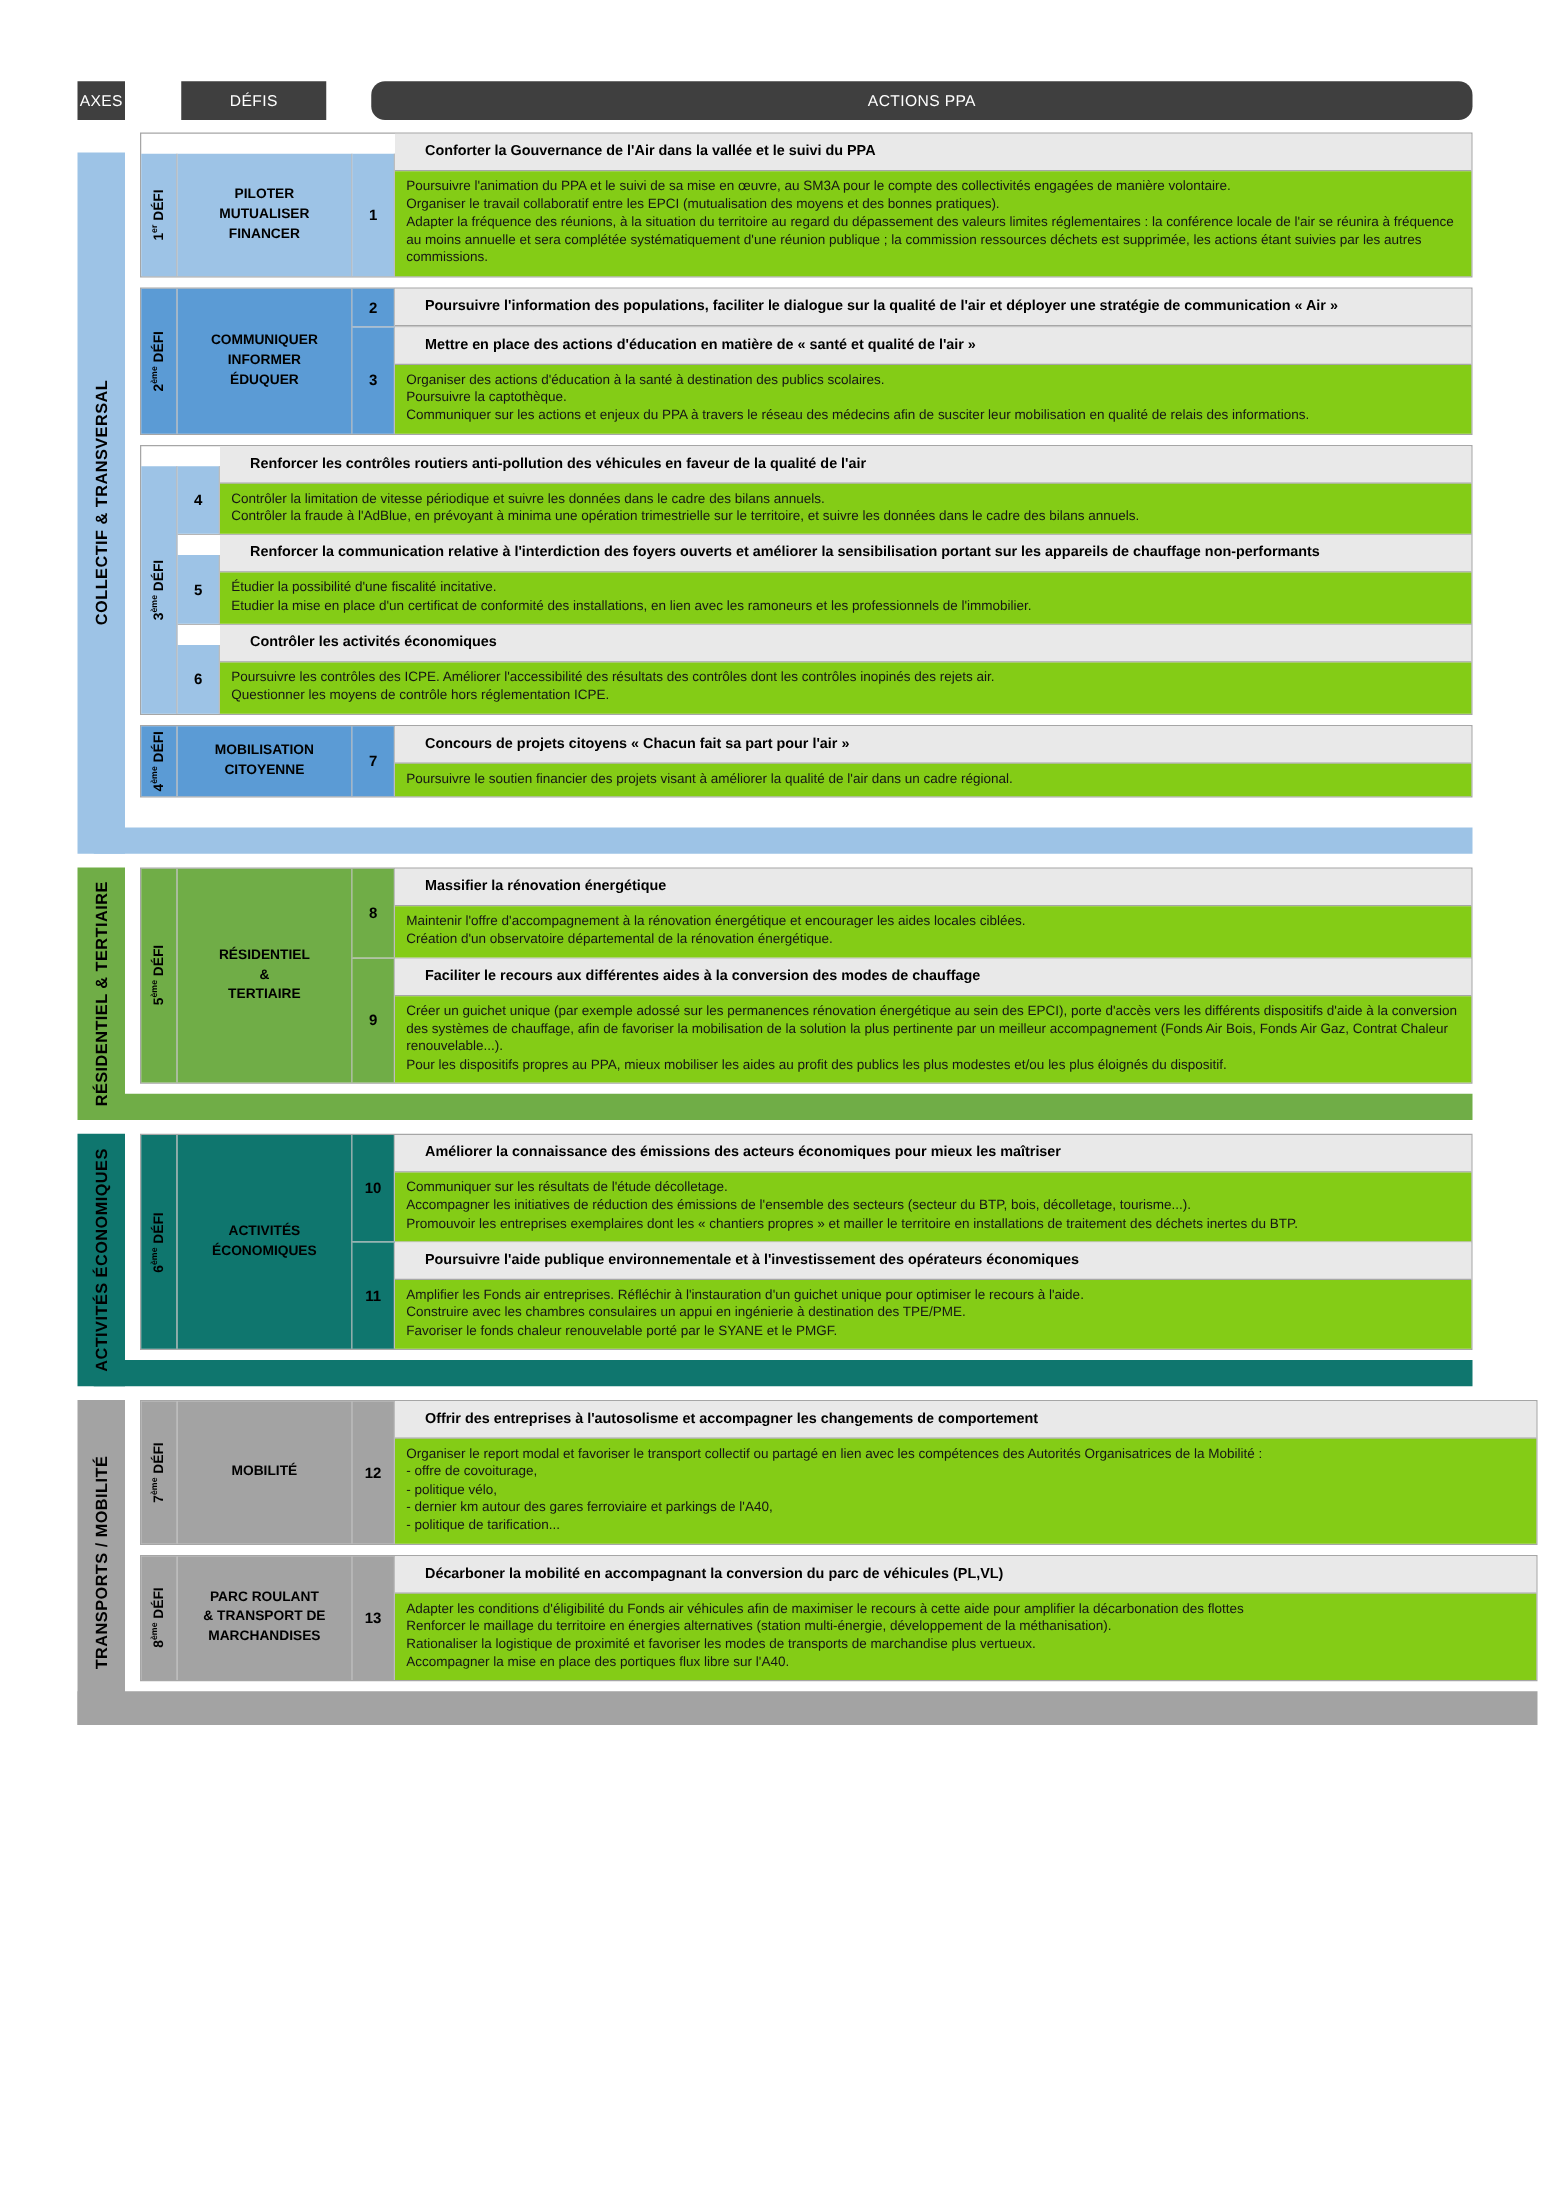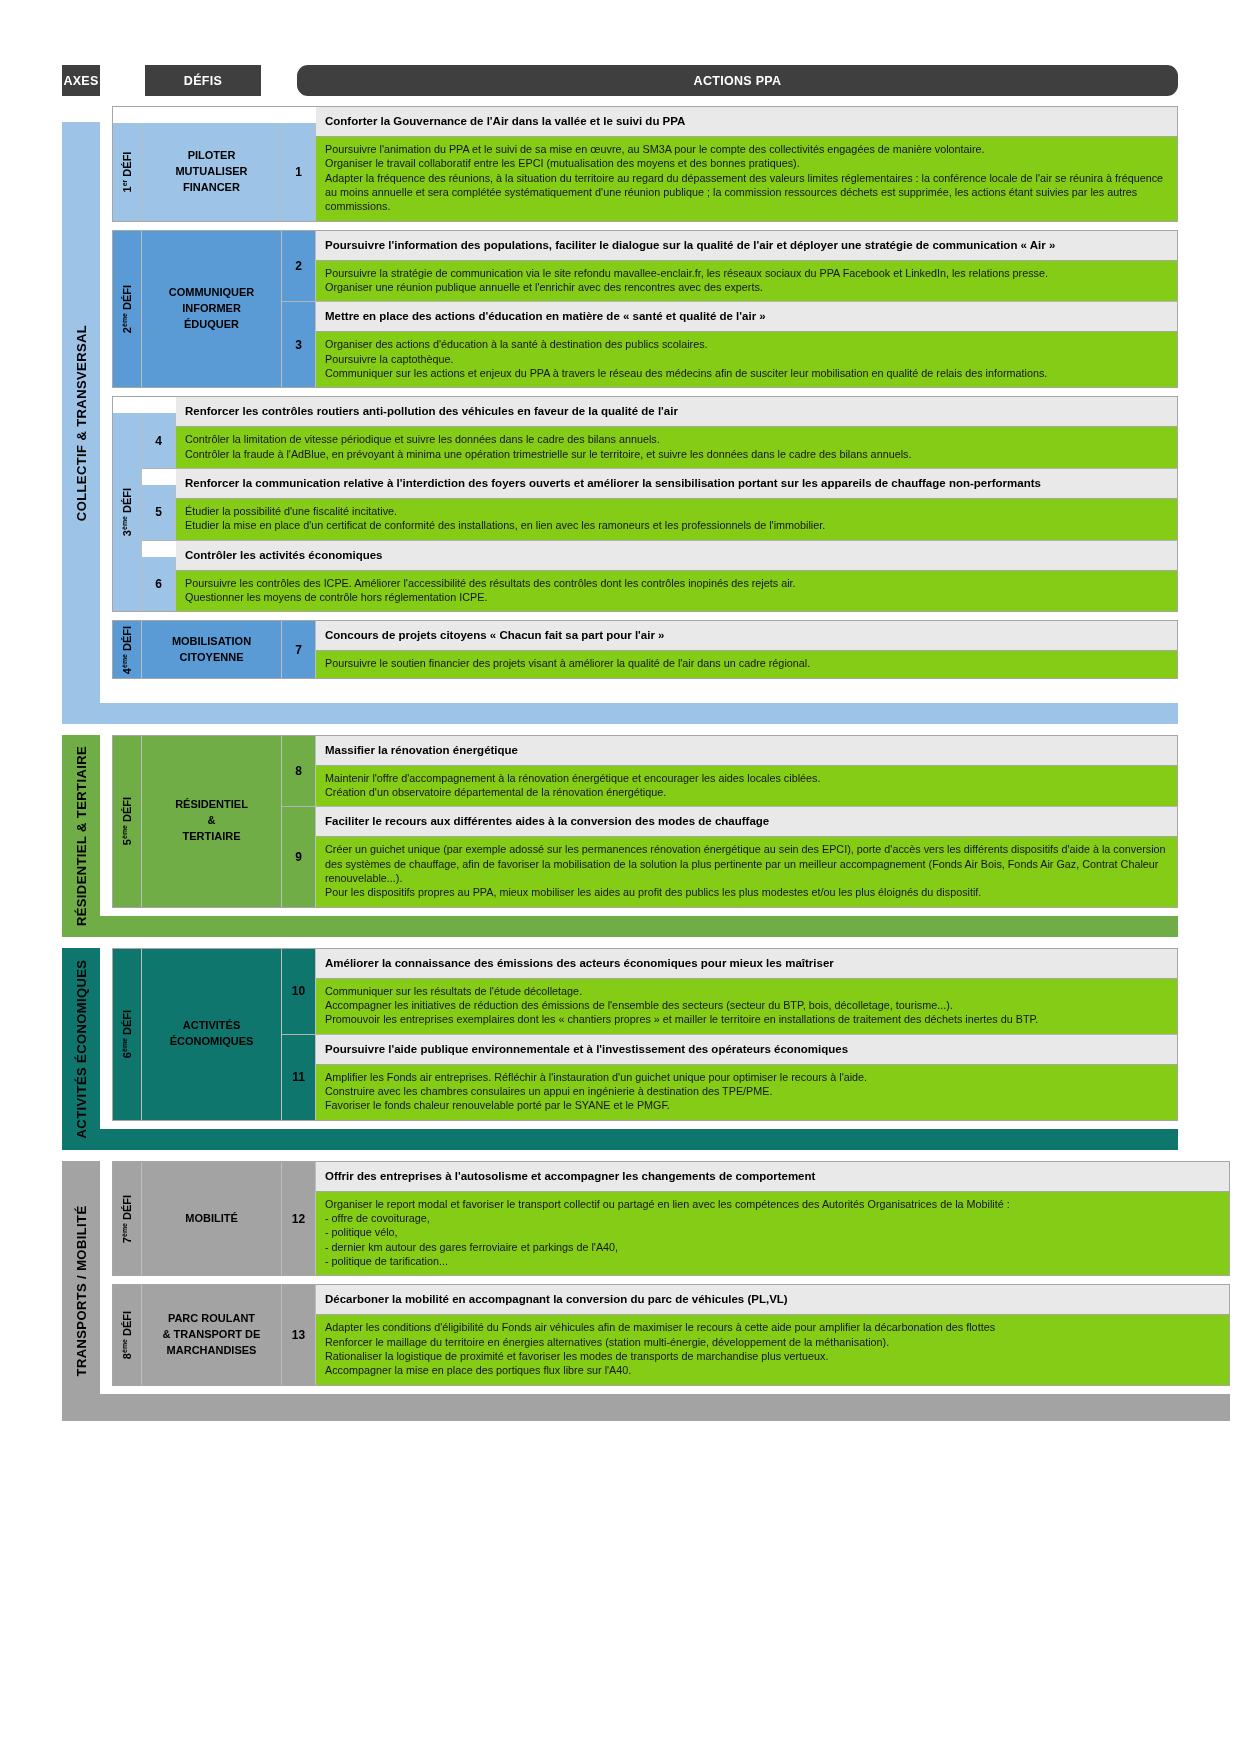--- a/index.html
+++ b/index.html
@@ -3,21 +3,21 @@
 <meta charset="utf-8">
 <style>
   html,body{margin:0;padding:0;background:#ffffff;}
   .page{
     width:1241px;height:1755px;box-sizing:border-box;
     padding:65px 63px 0 62px;background:#fff;position:relative;
     font-family:"Liberation Sans",sans-serif;color:#111;
   }
   
   .header-row{display:flex;height:31px;margin-bottom:10px;}
-  .hdr{background:#3F3F3F;color:#fff;font-weight:bold;font-size:12.5px;
+  .hdr{background:#3F3F3F;color:#fff;font-weight:normal;font-size:12.5px;
        display:flex;align-items:center;justify-content:center;letter-spacing:.3px;}
   .hdr-axes{width:38px;}
   .hdr-defis{width:116px;margin-left:45px;}
   .hdr-actions{flex:1;margin-left:36px;border-radius:11px;}
   
   .section{display:flex;margin-bottom:11px;}
   .axis-col{width:38px;position:relative;flex-shrink:0;}
   .vlabel{position:absolute;top:50%;left:50%;
           transform:translate(-50%,-50%) rotate(-90deg);
           white-space:nowrap;font-weight:bold;}
@@ -31,21 +31,21 @@
   .name-cell{width:140px;flex-shrink:0;display:flex;align-items:center;justify-content:center;
              text-align:center;font-weight:bold;font-size:11px;line-height:1.45;
              white-space:pre-line;border-right:1px solid #bdbdbd;color:#000;padding:4px 2px;box-sizing:border-box;}
   .actions-stack{flex:1;display:flex;flex-direction:column;}
   .action-block{display:flex;border-bottom:1px solid #b5b5b5;flex:1;}
   .action-block:last-child{border-bottom:none;}
   .num-cell{width:33px;flex-shrink:0;display:flex;align-items:center;justify-content:center;
             font-weight:bold;font-size:12px;border-right:1px solid #bdbdbd;color:#000;}
   .action-texts{flex:1;display:flex;flex-direction:column;}
   .action-title{background:#E9E9E9;font-weight:bold;font-size:11.5px;line-height:1.3;
-                padding:7px 9px;border-bottom:1px solid #A6A6A6;color:#000;
+                padding:7px 24px;border-bottom:1px solid #A6A6A6;color:#000;
                 display:flex;align-items:center;white-space:pre-line;min-height:14px;}
   .action-body{background:#84cc16;font-size:10.8px;line-height:1.33;padding:5px 9px 7px;
                white-space:pre-line;flex:1;color:#151515;}
   
   .sh-lb{background:#9DC3E6;margin-top:16px;}  
   .sh-db{background:#5B9BD5;}  
   .sh-g {background:#70AD47;}  
   .sh-y {background:#0f766e;}  
   .sh-o {background:#a3a3a3;}  
   
@@ -94,22 +94,20 @@
           <span class="vlabel ord-label"><span>2</span><sup>ème</sup>&nbsp;<span>DÉFI</span></span>
         </div>
         <div class="name-cell sh-db">COMMUNIQUER
 INFORMER
 ÉDUQUER</div>
         <div class="actions-stack">
           <div class="action-block">
             <div class="num-cell sh-db">2</div>
             <div class="action-texts">
               <div class="action-title">Poursuivre l'information des populations, faciliter le dialogue sur la qualité de l'air et déployer une stratégie de communication « Air »</div>
-              <div class="action-body">Poursuivre la stratégie de communication via le site refondu mavallee-enclair.fr, les réseaux sociaux du PPA Facebook et LinkedIn, les relations presse.
-Organiser une réunion publique annuelle et l'enrichir avec des rencontres avec des experts.</div>
             </div>
           </div>
           <div class="action-block">
             <div class="num-cell sh-db">3</div>
             <div class="action-texts">
               <div class="action-title">Mettre en place des actions d'éducation en matière de « santé et qualité de l'air »</div>
               <div class="action-body">Organiser des actions d'éducation à la santé à destination des publics scolaires.
 Poursuivre la captothèque.
 Communiquer sur les actions et enjeux du PPA à travers le réseau des médecins afin de susciter leur mobilisation en qualité de relais des informations.</div>
             </div>

